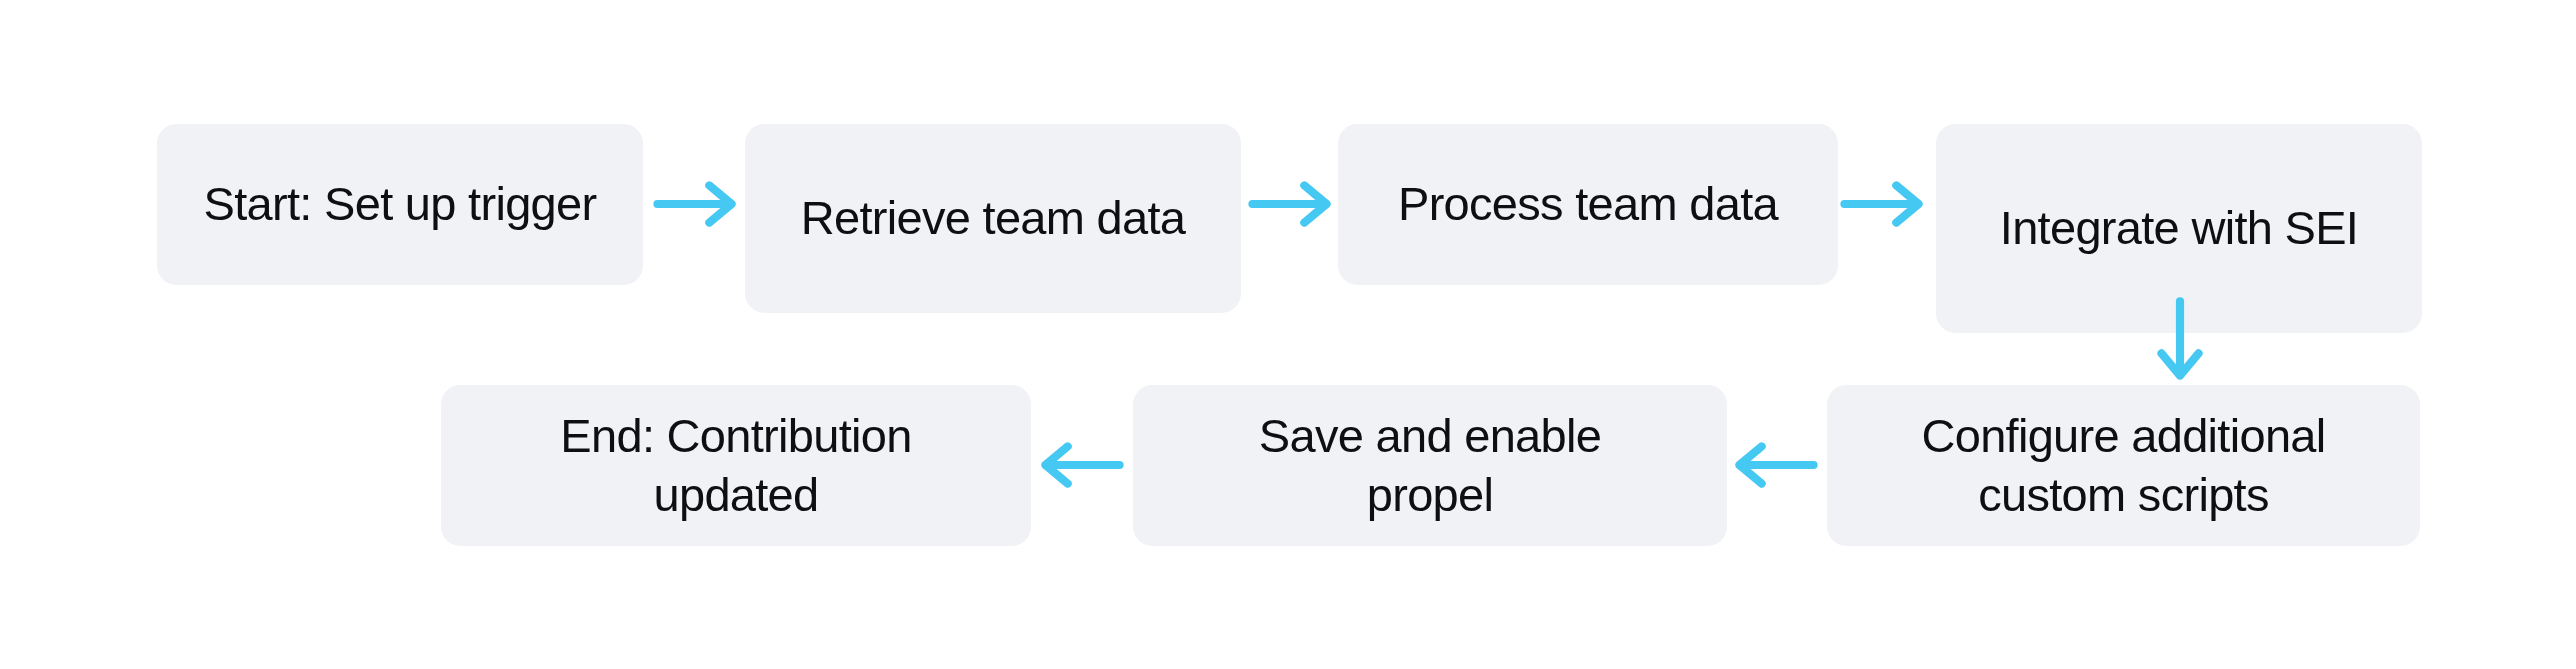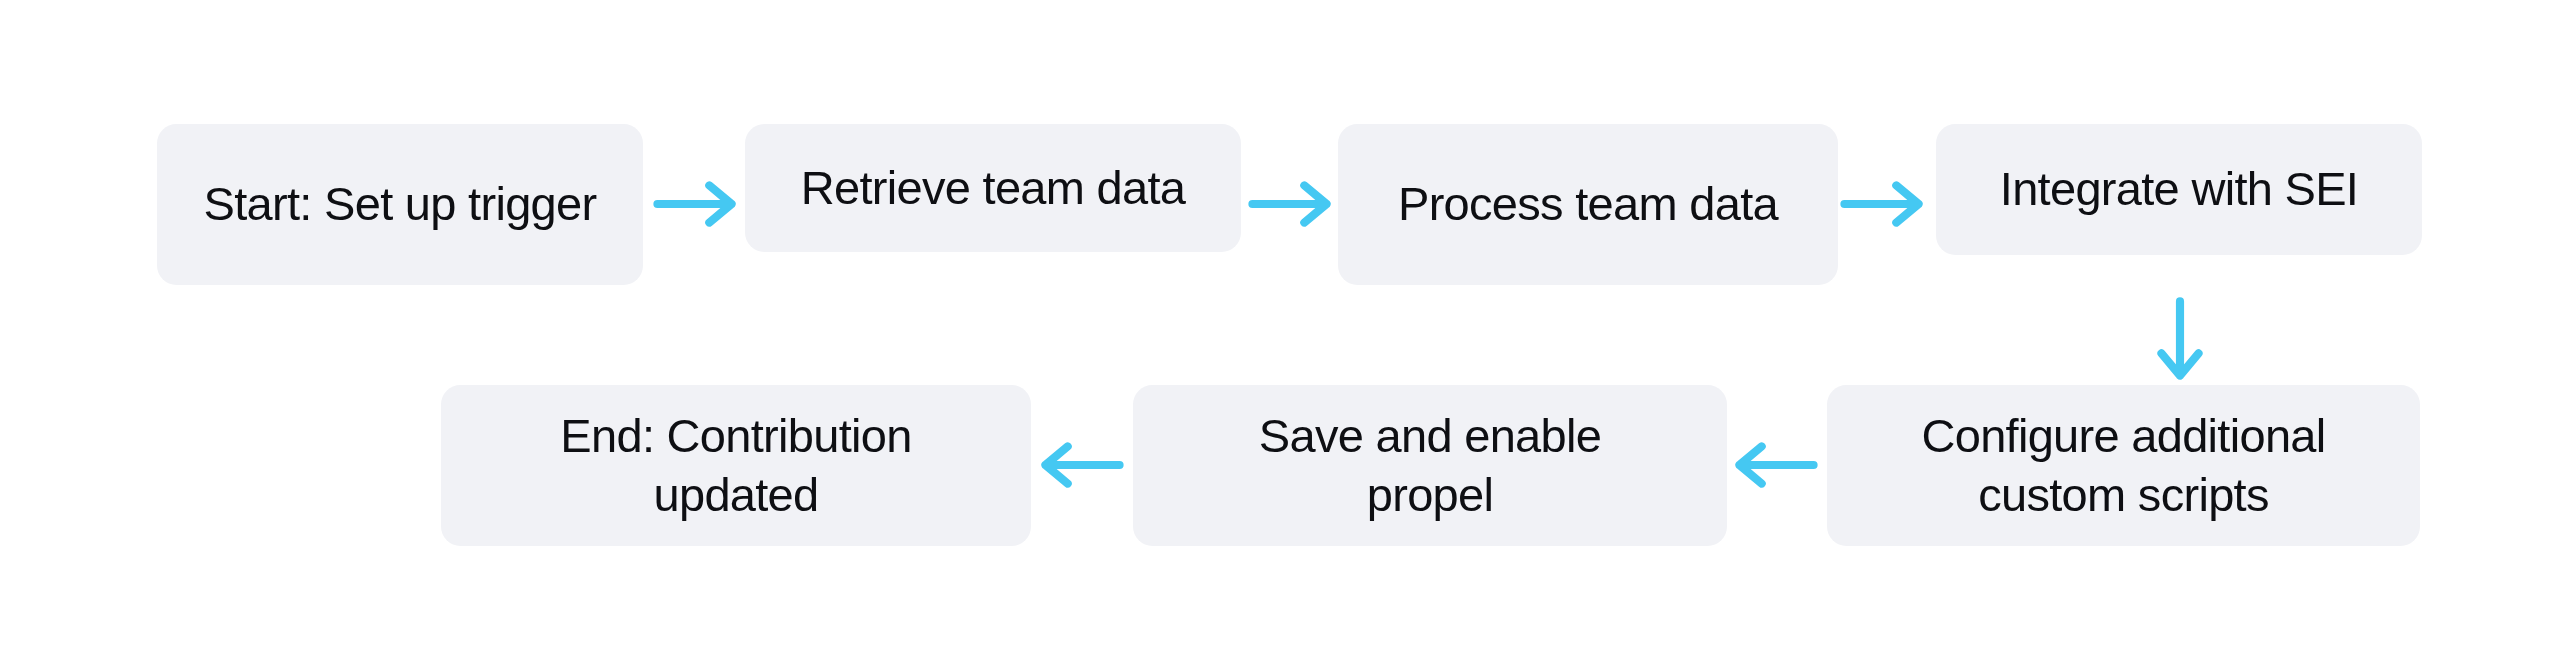--- a/index.html
+++ b/index.html
@@ -51,29 +51,29 @@
 </style>
 </head>
 <body>
 
 <div class="canvas">
 
   <div class="node single" style="left:157px;top:124px;width:486px;height:161px">
     <span class="label">Start: Set up trigger</span>
   </div>
 
-  <div class="node single" style="left:745px;top:124px;width:496px;height:128px">
+  <div class="node single" style="left:745px;top:124px;width:496px;height:189px">
     <span class="label">Retrieve team data</span>
   </div>
 
   <div class="node single" style="left:1338px;top:124px;width:500px;height:161px">
     <span class="label">Process team data</span>
   </div>
 
-  <div class="node single" style="left:1936px;top:124px;width:486px;height:131px">
+  <div class="node single" style="left:1936px;top:124px;width:486px;height:209px">
     <span class="label">Integrate with SEI</span>
   </div>
 
   <div class="node w-config" style="left:1827px;top:385px;width:593px;height:161px">
     <span class="label">Configure additional custom scripts</span>
   </div>
 
   <div class="node w-save" style="left:1133px;top:385px;width:594px;height:161px">
     <span class="label">Save and enable propel</span>
   </div>

